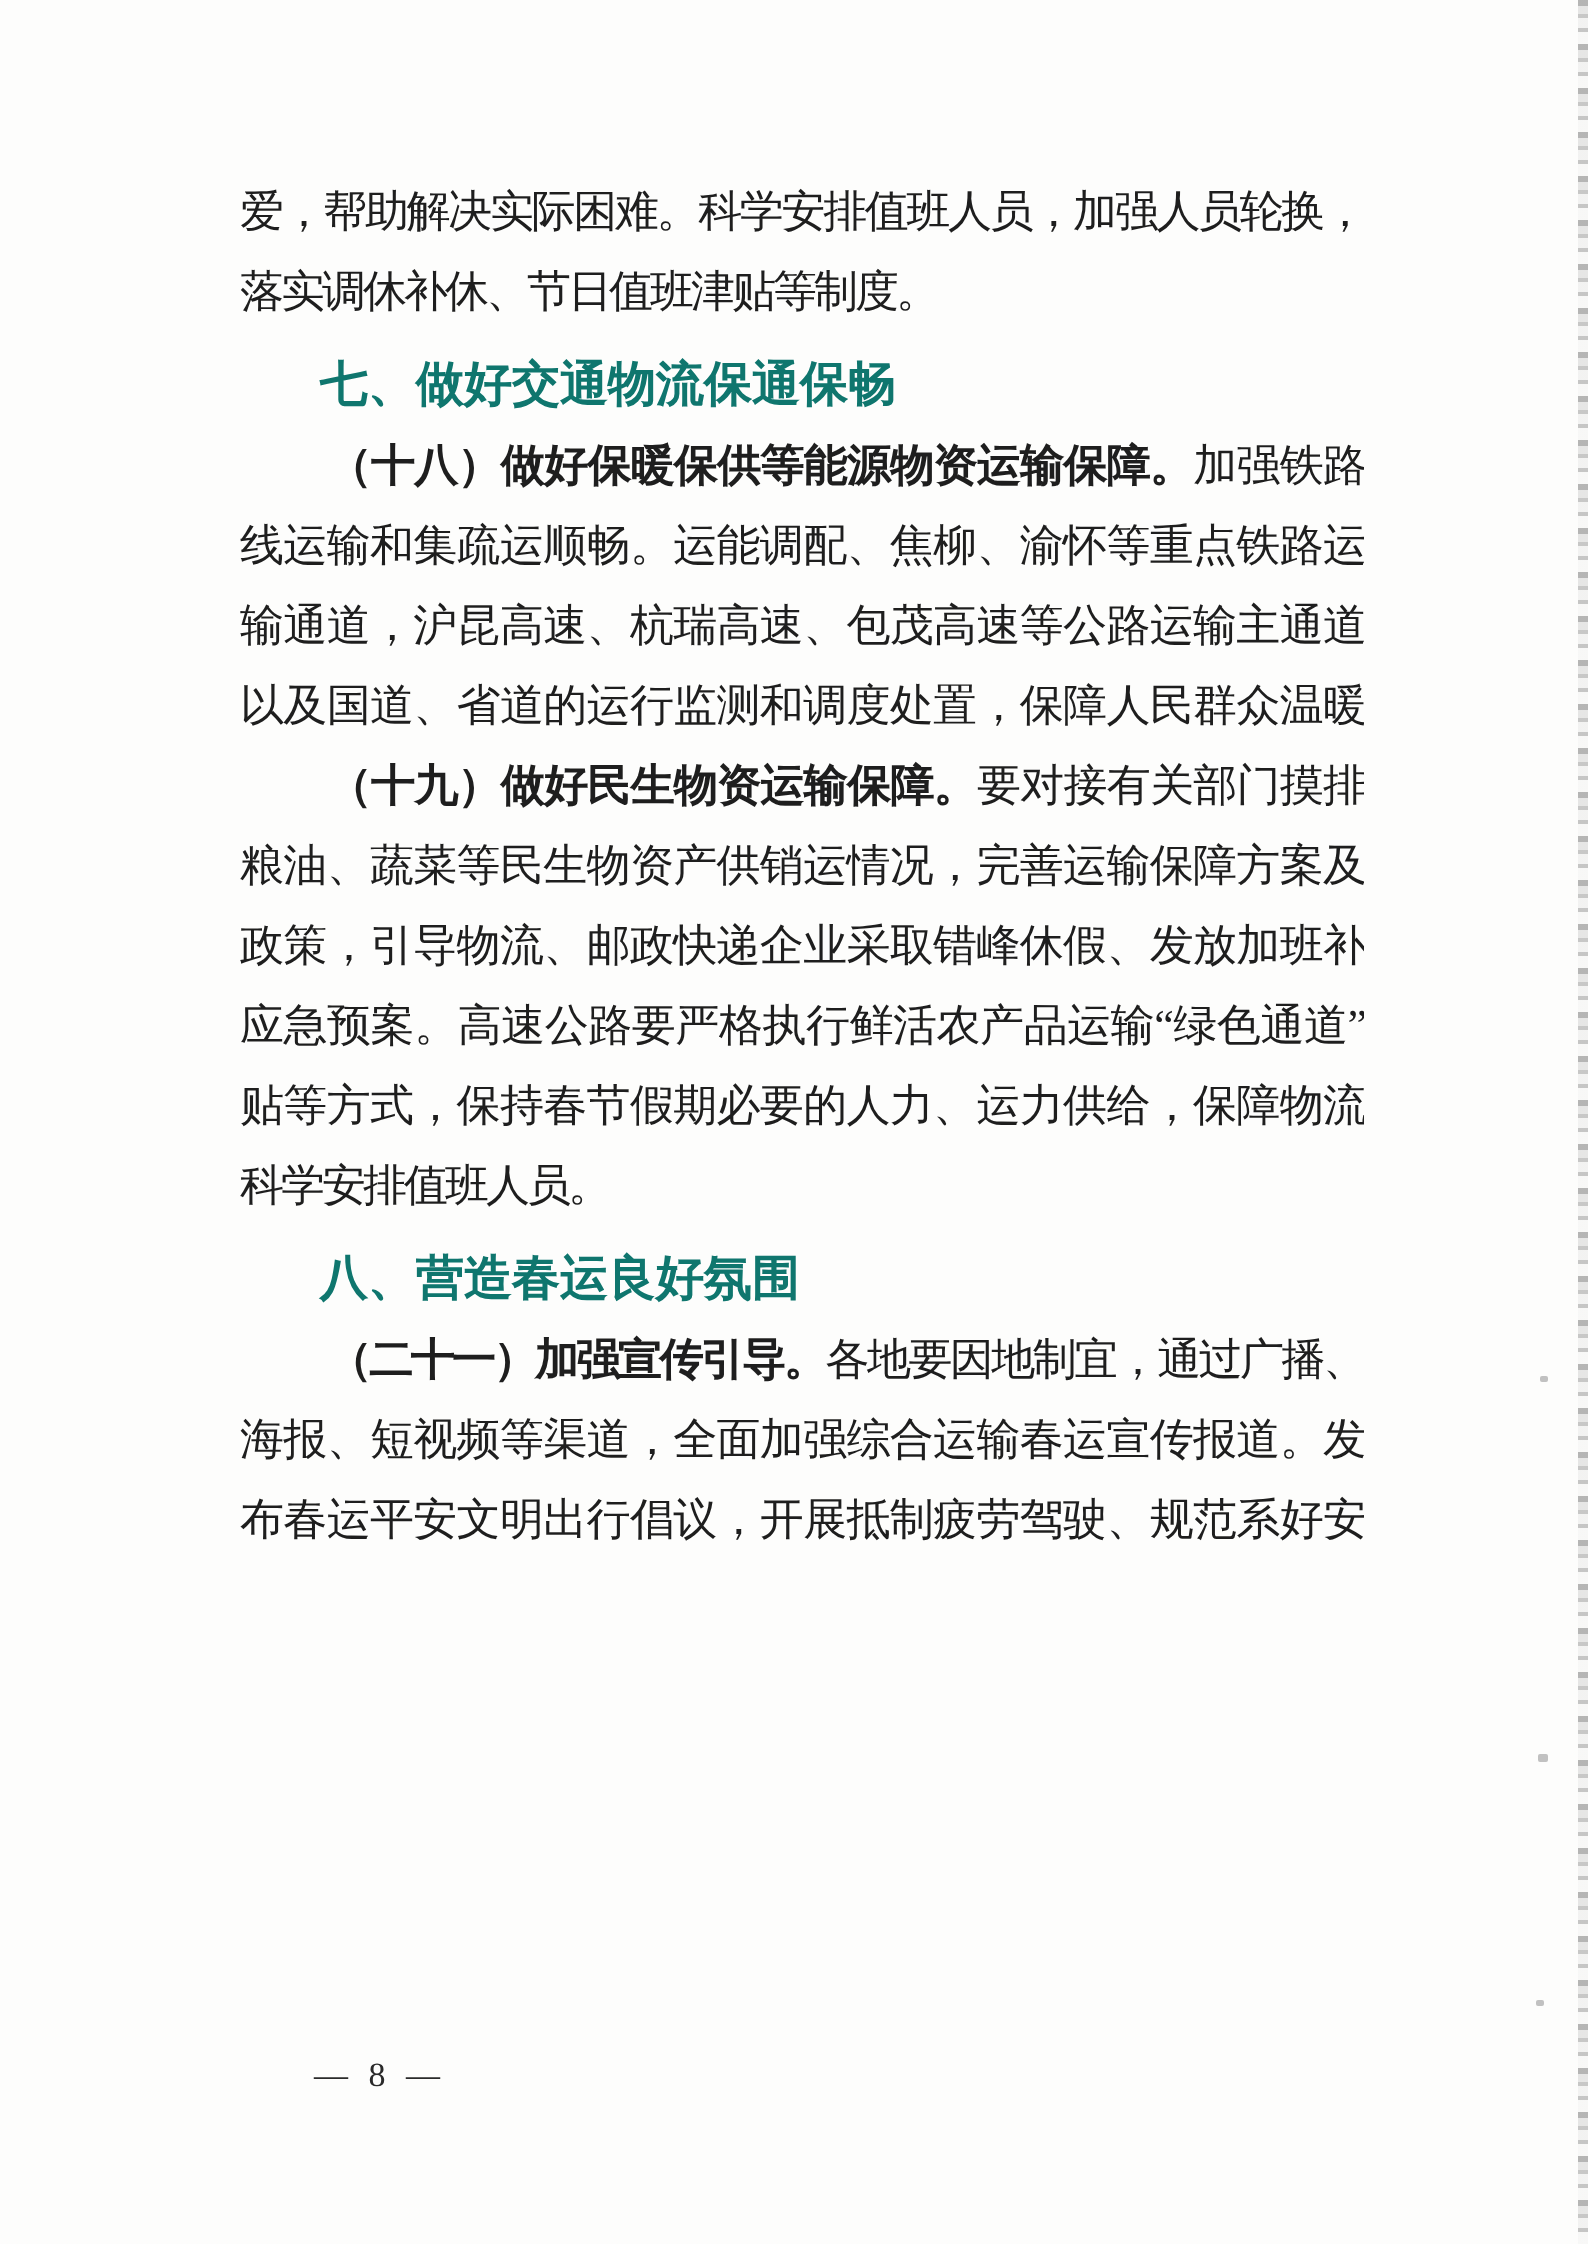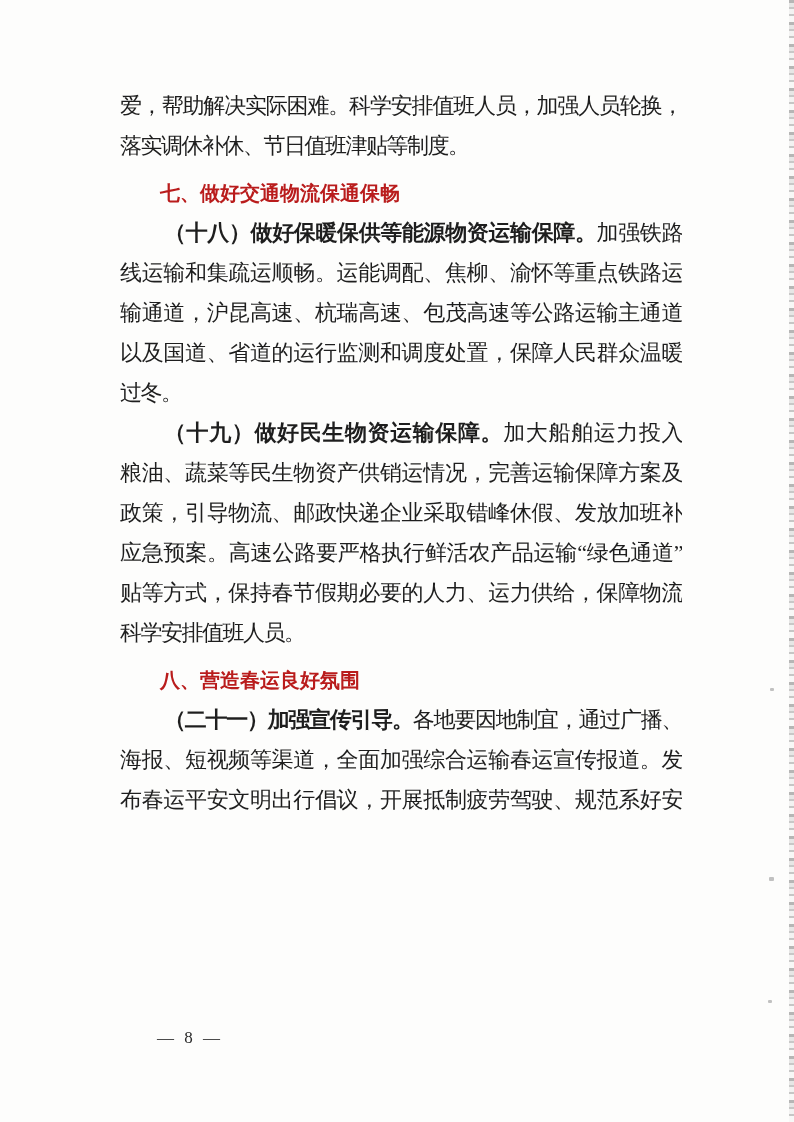--- a/index.html
+++ b/index.html
@@ -68,25 +68,25 @@
   }
   .lead {
     font-weight: 700;
     margin-top: 28px;
   }
   .heading {
     height: 40px;
     line-height: 40px;
     font-family: Liberation Serif, serif;
     font-weight: 700;
-    font-size: 20px;
+    font-size: 24px;
     letter-spacing: 0px;
     text-indent: 40px;
     margin-top: 7px;
-    color: #b91c1c;
+    color: #0f766e;
   }
   .footer-page-number {
     position: absolute;
     left: 157px;
     top: 1028px;
     font-size: 17px;
     letter-spacing: 3px;
     color: #2a2a2a;
     font-family: "Liberation Serif", serif;
   }
@@ -108,25 +108,24 @@
       <div class="line">落实调休补休、节日值班津贴等制度。</div>
     </div>
 
     <div class="heading">七、做好交通物流保通保畅</div>
 
     <div>
       <div class="line full indent"><b class="lead">（十八）做好保暖保供等能源物资运输保障。</b><span>加强铁路</span></div>
       <div class="line full">线运输和集疏运顺畅。运能调配、焦柳、渝怀等重点铁路运</div>
       <div class="line full">输通道，沪昆高速、杭瑞高速、包茂高速等公路运输主通道</div>
       <div class="line full">以及国道、省道的运行监测和调度处置，保障人民群众温暖</div>
-      <div class="line">过冬。</div>
     </div>
 
     <div>
-      <div class="line full indent"><b class="lead">（十九）做好民生物资运输保障。</b><span>加大船舶运力投入</span></div>
+      <div class="line full indent"><b class="lead">（十九）做好民生物资运输保障。</b><span>要对接有关部门摸排</span></div>
       <div class="line full">粮油、蔬菜等民生物资产供销运情况，完善运输保障方案及</div>
       <div class="line full">政策，引导物流、邮政快递企业采取错峰休假、发放加班补</div>
       <div class="line full">应急预案。高速公路要严格执行鲜活农产品运输“绿色通道”</div>
       <div class="line full">贴等方式，保持春节假期必要的人力、运力供给，保障物流</div>
       <div class="line">科学安排值班人员。</div>
     </div>
 
 
     <div class="heading">八、营造春运良好氛围</div>
 

